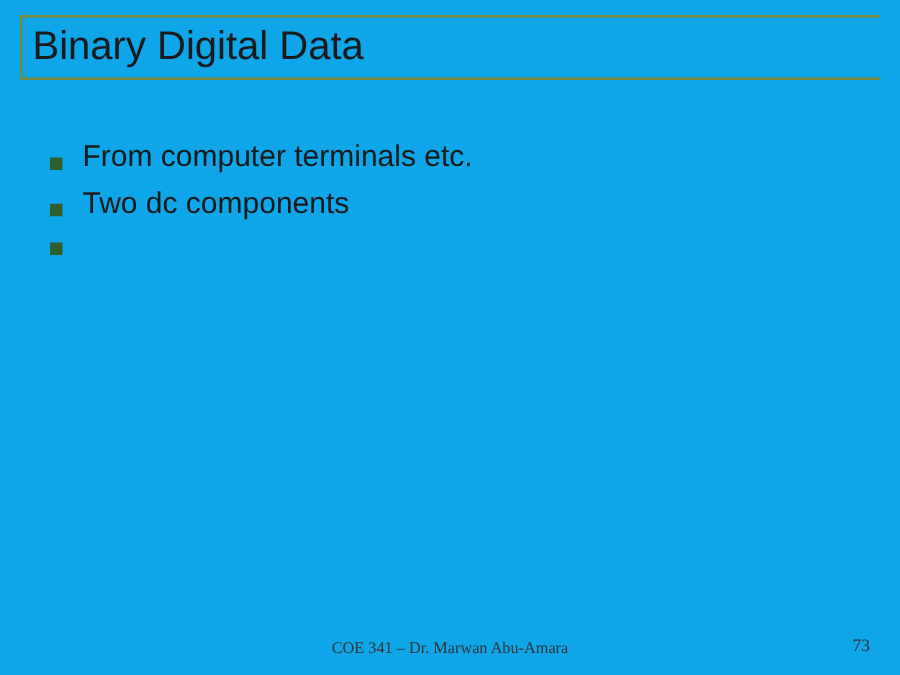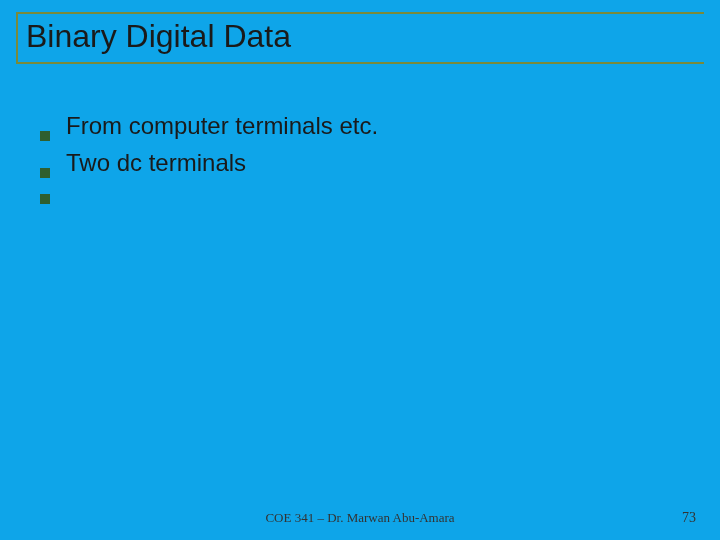--- a/index.html
+++ b/index.html
@@ -44,21 +44,21 @@
     letter-spacing: 0px;
   }
   .content {
     position: absolute;
     left: 40px;
     top: 110px;
     width: 640px;
   }
   .bullet-row {
     display: flex;
-    align-items: flex-end;
+    align-items: center;
     margin-bottom: 6px;
   }
   .bullet-marker {
     width: 10px;
     height: 10px;
     background: #2f5f2f;
     margin-top: 10px;
     margin-right: 16px;
     flex-shrink: 0;
   }
@@ -96,21 +96,21 @@
 
   <div class="title">Binary Digital Data</div>
 
   <div class="content">
     <div class="bullet-row">
       <div class="bullet-marker"></div>
       <div class="bullet-text">From computer terminals etc.</div>
     </div>
     <div class="bullet-row">
       <div class="bullet-marker"></div>
-      <div class="bullet-text">Two dc terminals</div>
+      <div class="bullet-text">Two dc components</div>
     </div>
     <div class="bullet-row">
       <div class="bullet-marker"></div>
     </div>
   </div>
 
   <div class="footer-center">COE 341 – Dr. Marwan Abu-Amara</div>
   <div class="footer-right">73</div>
 </div>
 

